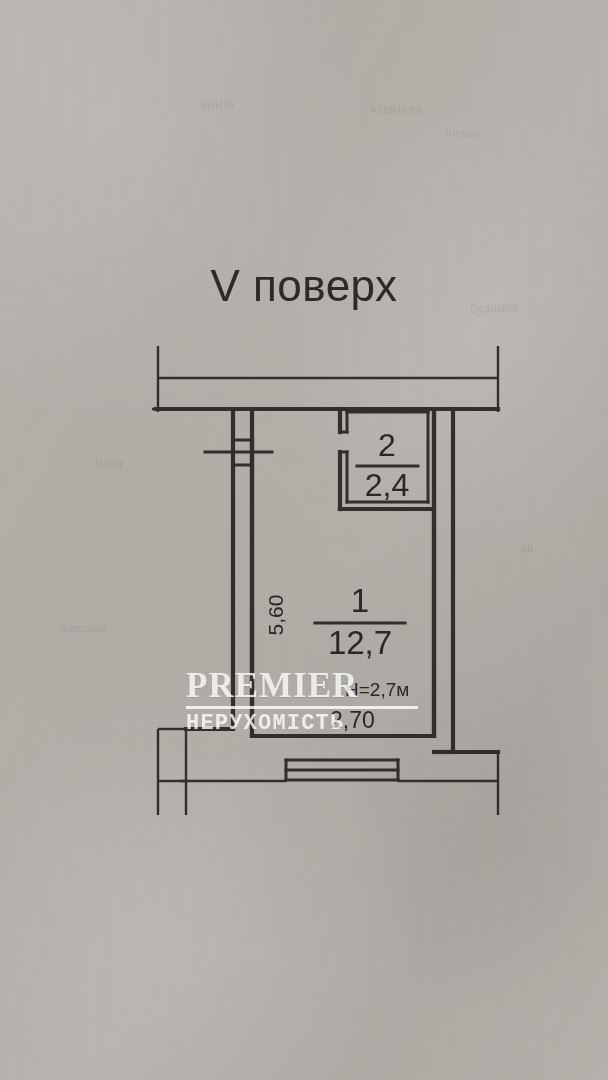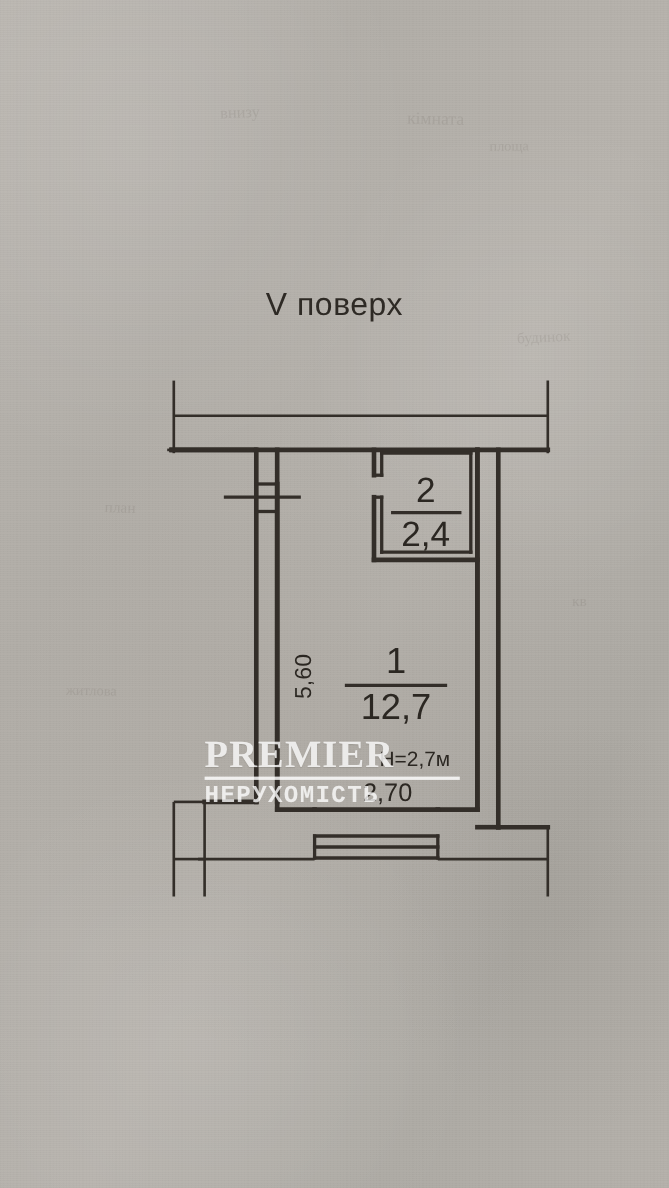--- a/index.html
+++ b/index.html
@@ -46,21 +46,21 @@
     user-select: none;
     white-space: nowrap;
   }
 
   #plan-title {
     position: absolute;
     left: 0;
     right: 0;
     top: 261px;
     text-align: center;
-    font-size: 29px;
+    font-size: 44px;
     font-weight: 400;
     letter-spacing: 0.5px;
     color: #2e2a25;
     font-family: "Liberation Sans", sans-serif;
   }
 
   #floorplan-svg {
     position: absolute;
     left: 0;
     top: 0;

